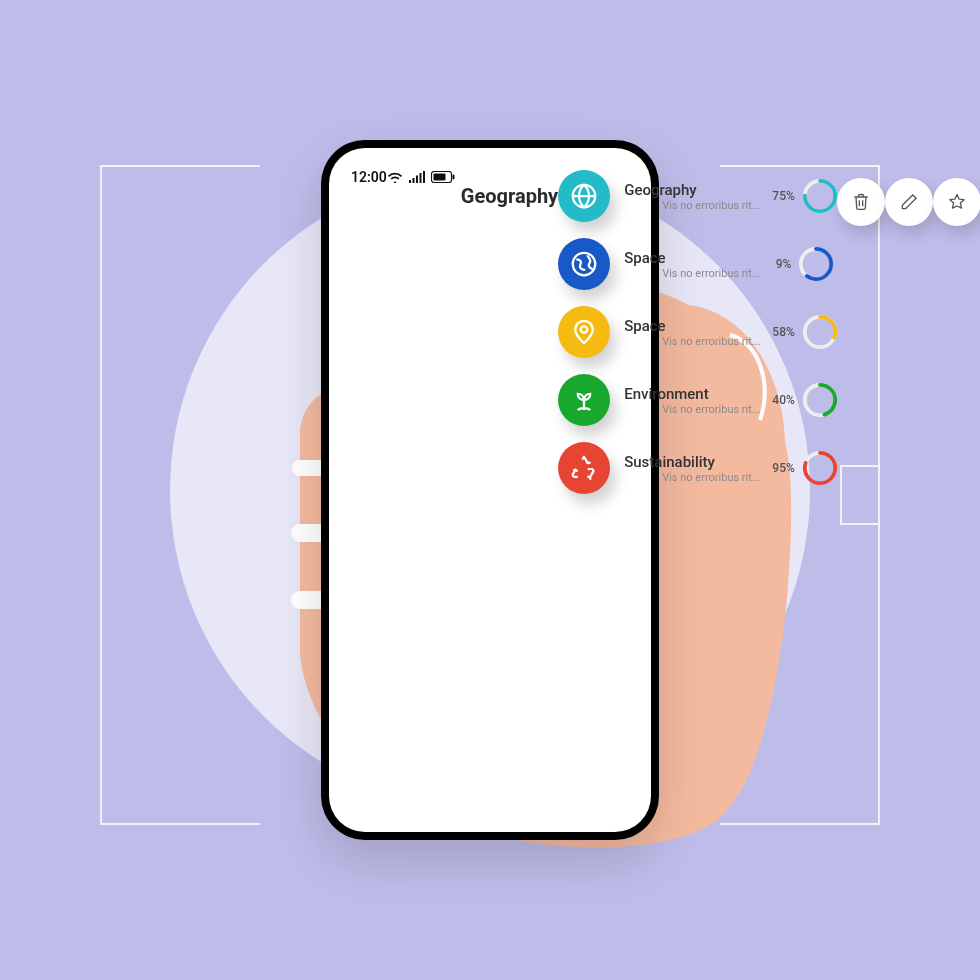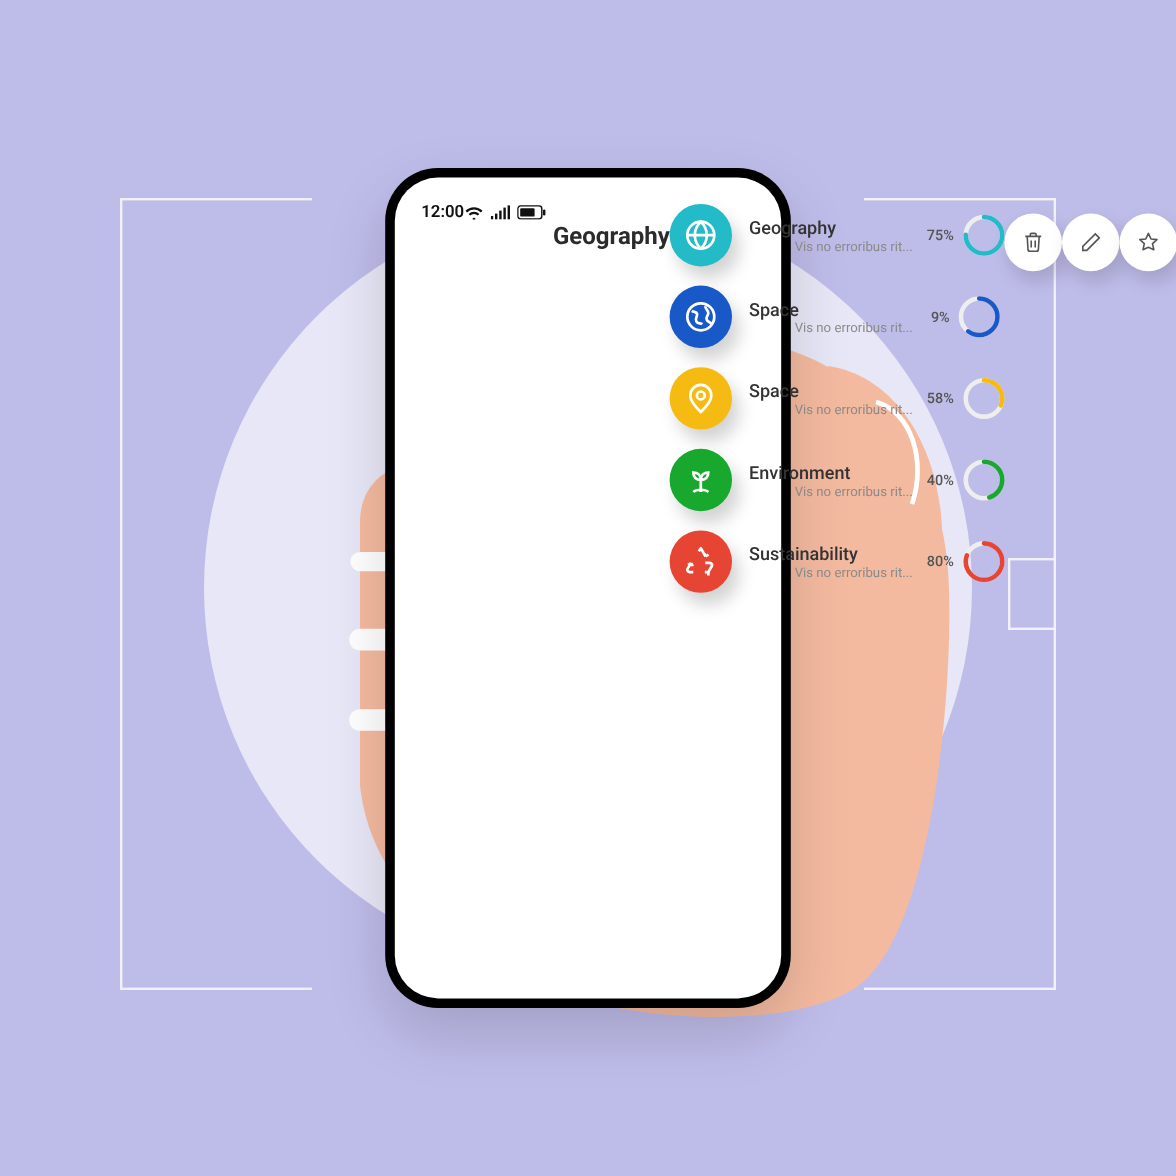--- a/index.html
+++ b/index.html
@@ -286,21 +286,21 @@
             <svg width="30" height="30" viewBox="0 0 24 24" fill="none" stroke="#fff" stroke-width="1.8" stroke-linejoin="round">
               <path d="M7 19H4.5a1.5 1.5 0 01-1.3-2.3L5.5 13M10.7 5.2 12 3l3.2 5.5M17 19l2.3-3.9a1.5 1.5 0 00-1.3-2.3H15"></path>
               <path d="M5.5 13l-2 1.2M5.5 13l1.2 2M15.2 8.5l2-1.2M15.2 8.5l-1.2-2M17 19v2.3M17 19h-2.3"></path>
             </svg>
           </div>
     <div class="item-text">
       <div class="item-title">Sustainability</div>
       <div class="item-sub">Vis no erroribus rit...</div>
     </div>
     <div class="progress-wrap">
-      <span class="pct">80%</span>
+      <span class="pct">95%</span>
       <div class="progress-ring">
         <svg viewBox="0 0 40 40">
           <circle cx="20" cy="20" r="16" stroke="#eee" stroke-width="4" fill="none"></circle>
           <circle cx="20" cy="20" r="16" stroke="#e64534" stroke-width="4" fill="none" stroke-linecap="round" stroke-dasharray="100.53096491487338" stroke-dashoffset="20.106192982974672"></circle>
         </svg>
       </div>
     </div>
         </div>
       </div>
 

